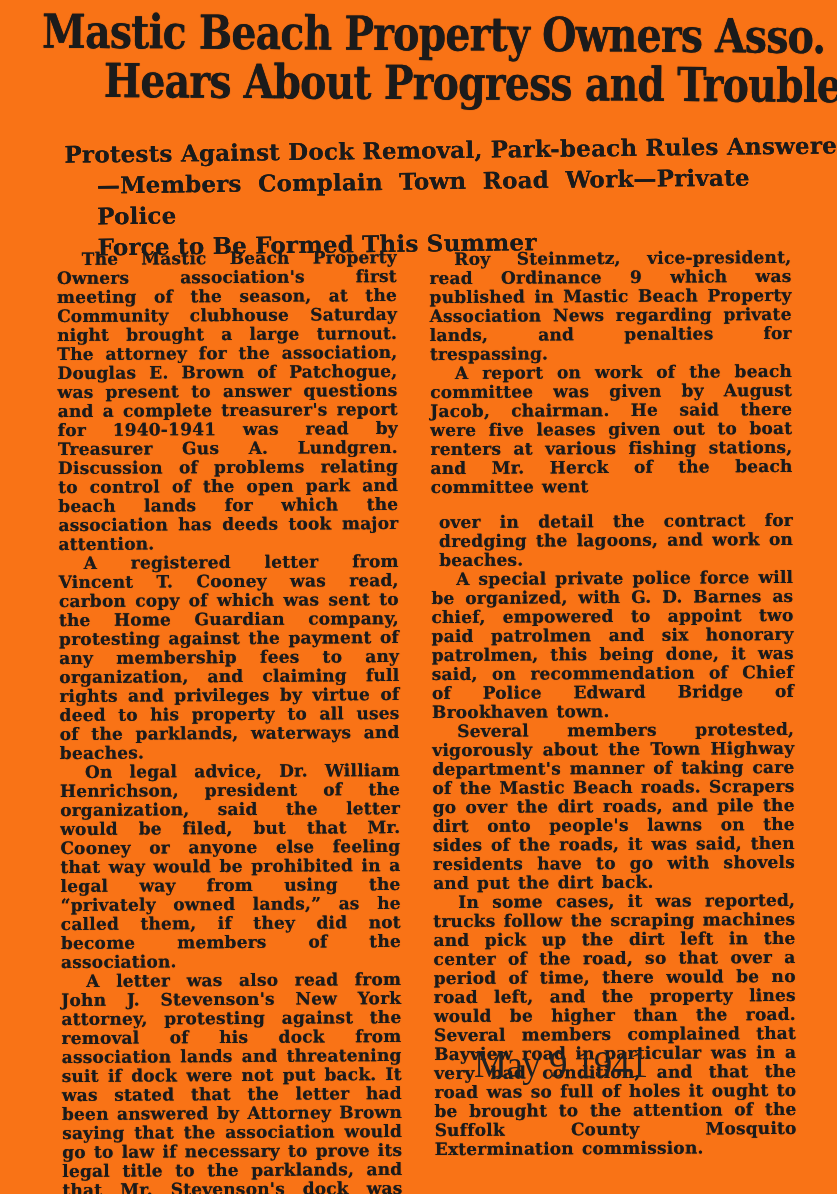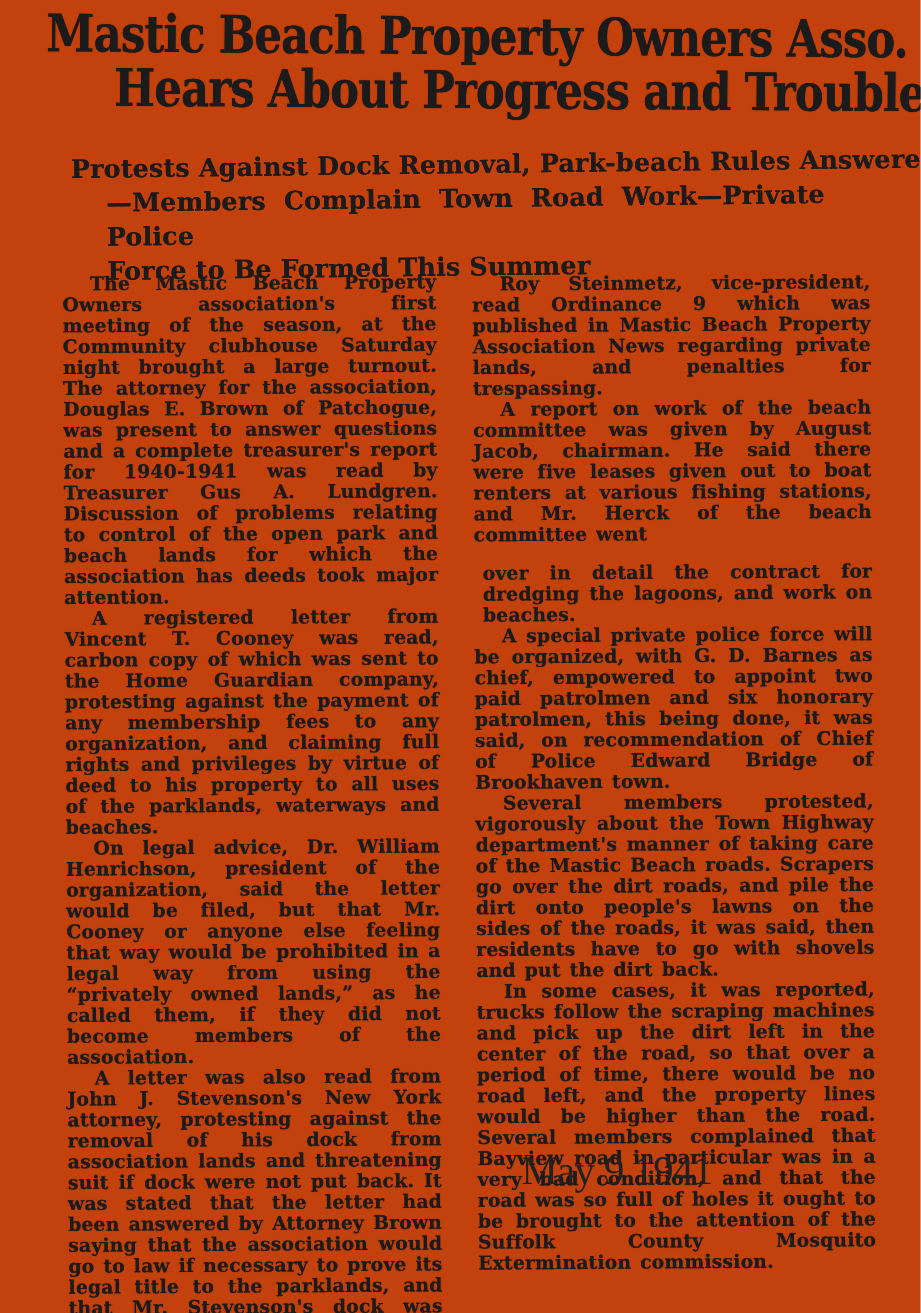--- a/index.html
+++ b/index.html
@@ -4,21 +4,21 @@
 <style>
   html, body {
     margin: 0;
     padding: 0;
     background: #ffffff;
   }
   .page {
     position: relative;
     width: 837px;
     height: 1194px;
-    background: #c2410c;
+    background: #f97316;
     color: #1b1b1b;
     font-family: "DejaVu Serif", serif;
     overflow: hidden;
   }
 
   
   .headline {
     position: absolute;
     top: 10px;
     left: 42px;

